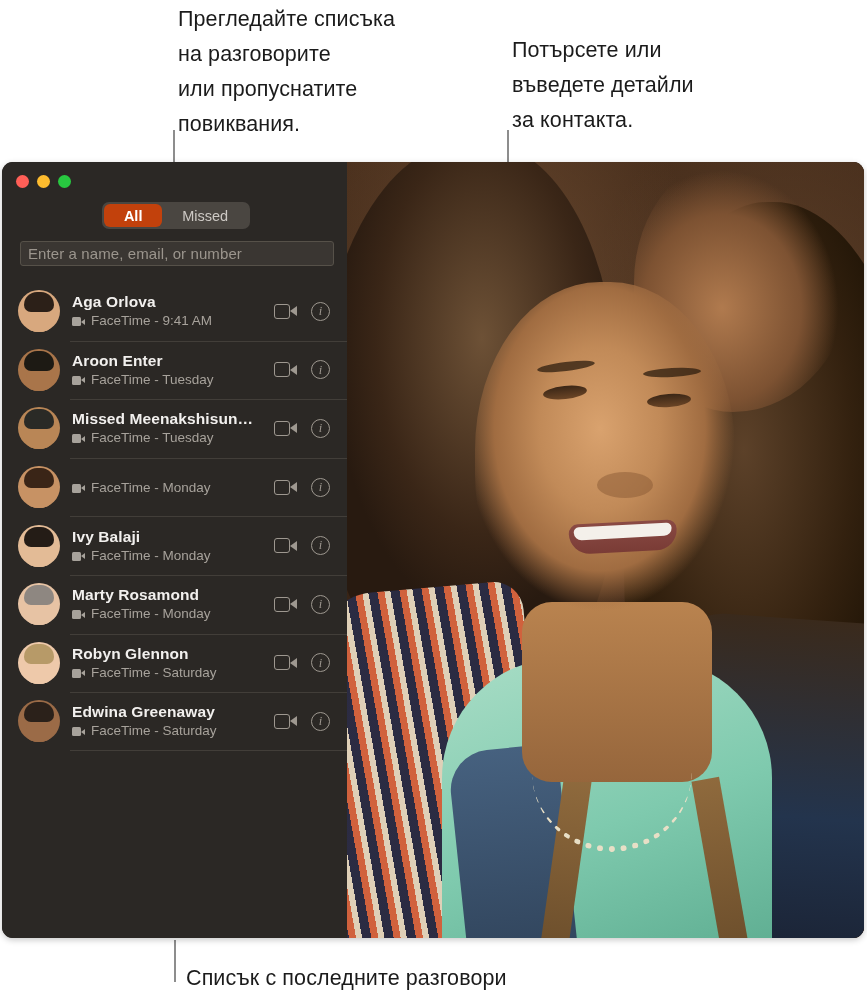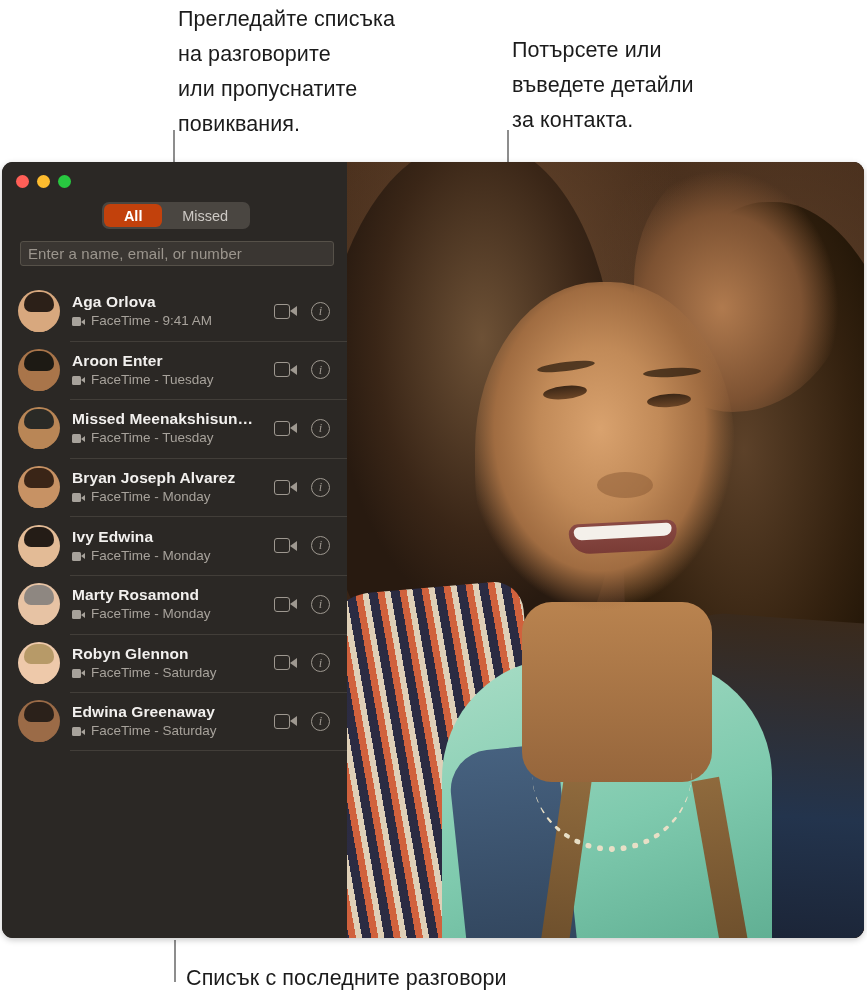--- a/index.html
+++ b/index.html
@@ -389,21 +389,20 @@
               </div>
               <div class="info-icon">i</div>
             </div>
           </div>
           <div class="row">
             <div class="avatar" style="background: rgb(199, 146, 100);">
               <div class="face" style="background: rgb(199, 146, 100);"></div>
               <div class="hair" style="background: rgb(58, 37, 23);"></div>
             </div>
             <div class="rowtext">
-              <div class="rowname">Bryan Joseph Alvarez</div>
               <div class="rowsub">
                 <span class="minicam">
                   <span class="body"></span>
                   <span class="lens"></span>
                 </span>
                 <span>FaceTime - Monday</span>
               </div>
             </div>
             <div class="rowactions">
               <div class="cam-icon">
@@ -412,21 +411,21 @@
               </div>
               <div class="info-icon">i</div>
             </div>
           </div>
           <div class="row">
             <div class="avatar" style="background: rgb(227, 187, 150);">
               <div class="face" style="background: rgb(227, 187, 150);"></div>
               <div class="hair" style="background: rgb(36, 28, 22);"></div>
             </div>
             <div class="rowtext">
-              <div class="rowname">Ivy Edwina</div>
+              <div class="rowname">Ivy Balaji</div>
               <div class="rowsub">
                 <span class="minicam">
                   <span class="body"></span>
                   <span class="lens"></span>
                 </span>
                 <span>FaceTime - Monday</span>
               </div>
             </div>
             <div class="rowactions">
               <div class="cam-icon">

